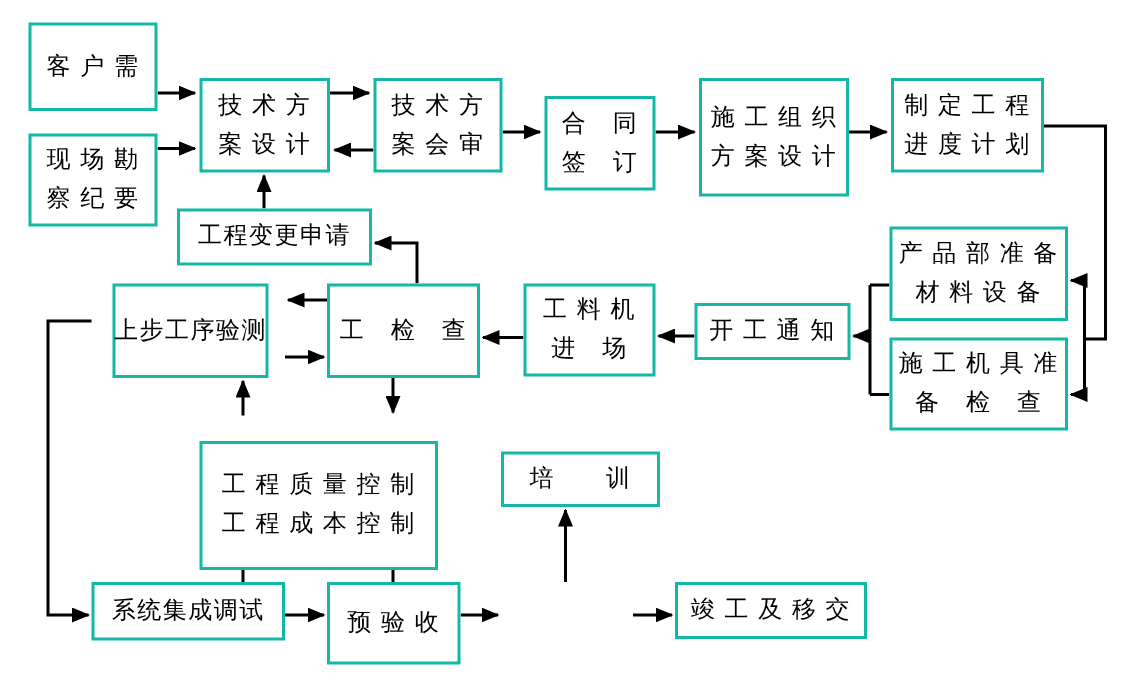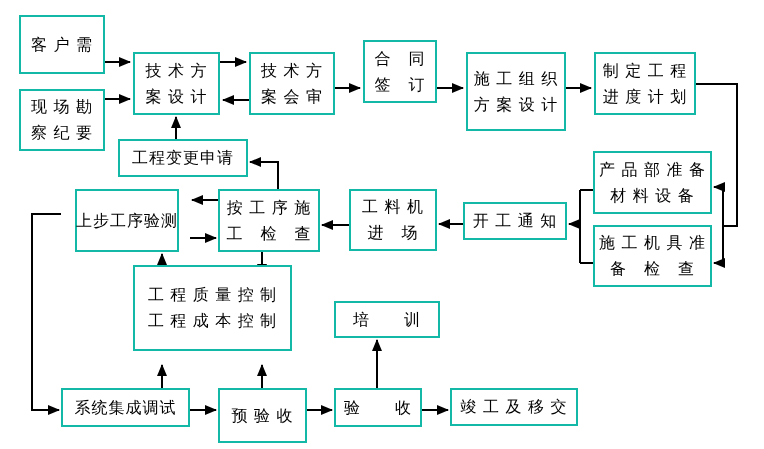--- a/index.html
+++ b/index.html
@@ -93,21 +93,21 @@
   <div class="box" style="left:133px;top:52px;width:87px;height:63px">
     <div class="ln">技 术 方</div>
     <div class="ln">案 设 计</div>
   </div>
 
   <div class="box" style="left:249px;top:52px;width:86px;height:63px">
     <div class="ln">技 术 方</div>
     <div class="ln">案 会 审</div>
   </div>
 
-  <div class="box" style="left:363px;top:40px;width:74px;height:63px">
+  <div class="box" style="left:363px;top:64px;width:74px;height:63px">
     <div class="ln">合　同</div>
     <div class="ln">签　订</div>
   </div>
 
   <div class="box" style="left:466px;top:52px;width:100px;height:79px">
     <div class="ln">施 工 组 织</div>
     <div class="ln">方 案 设 计</div>
   </div>
 
   <div class="box" style="left:594px;top:52px;width:102px;height:63px">
@@ -132,46 +132,42 @@
   <div class="box" style="left:463px;top:202px;width:104px;height:38px">
     <div class="ln">开 工 通 知</div>
   </div>
 
   <div class="box" style="left:349px;top:189px;width:88px;height:62px">
     <div class="ln">工 料 机</div>
     <div class="ln">进　场</div>
   </div>
 
   <div class="box" style="left:218px;top:189px;width:102px;height:63px">
-    <div class="ln">按 工 序 施</div>
     <div class="ln">工　检　查</div>
   </div>
 
   <div class="box" style="left:75px;top:189px;width:104px;height:63px">
     <div class="ln">上步工序验测</div>
   </div>
 
-  <div class="box" style="left:133px;top:265px;width:159px;height:86px">
+  <div class="box" style="left:133px;top:294px;width:159px;height:86px">
     <div class="ln">工 程 质 量 控 制</div>
     <div class="ln">工 程 成 本 控 制</div>
   </div>
 
   <div class="box" style="left:334px;top:301px;width:106px;height:37px">
     <div class="ln">培　　训</div>
   </div>
 
   <div class="box" style="left:61px;top:388px;width:129px;height:39px">
     <div class="ln">系统集成调试</div>
   </div>
 
   <div class="box" style="left:218px;top:388px;width:89px;height:55px">
     <div class="ln">预 验 收</div>
   </div>
 
-  <div class="box" style="left:334px;top:388px;width:88px;height:39px">
-    <div class="ln">验　　收</div>
-  </div>
 
   <div class="box" style="left:450px;top:388px;width:128px;height:38px">
     <div class="ln">竣 工 及 移 交</div>
   </div>
 
 </div>
 
 </body></html>

